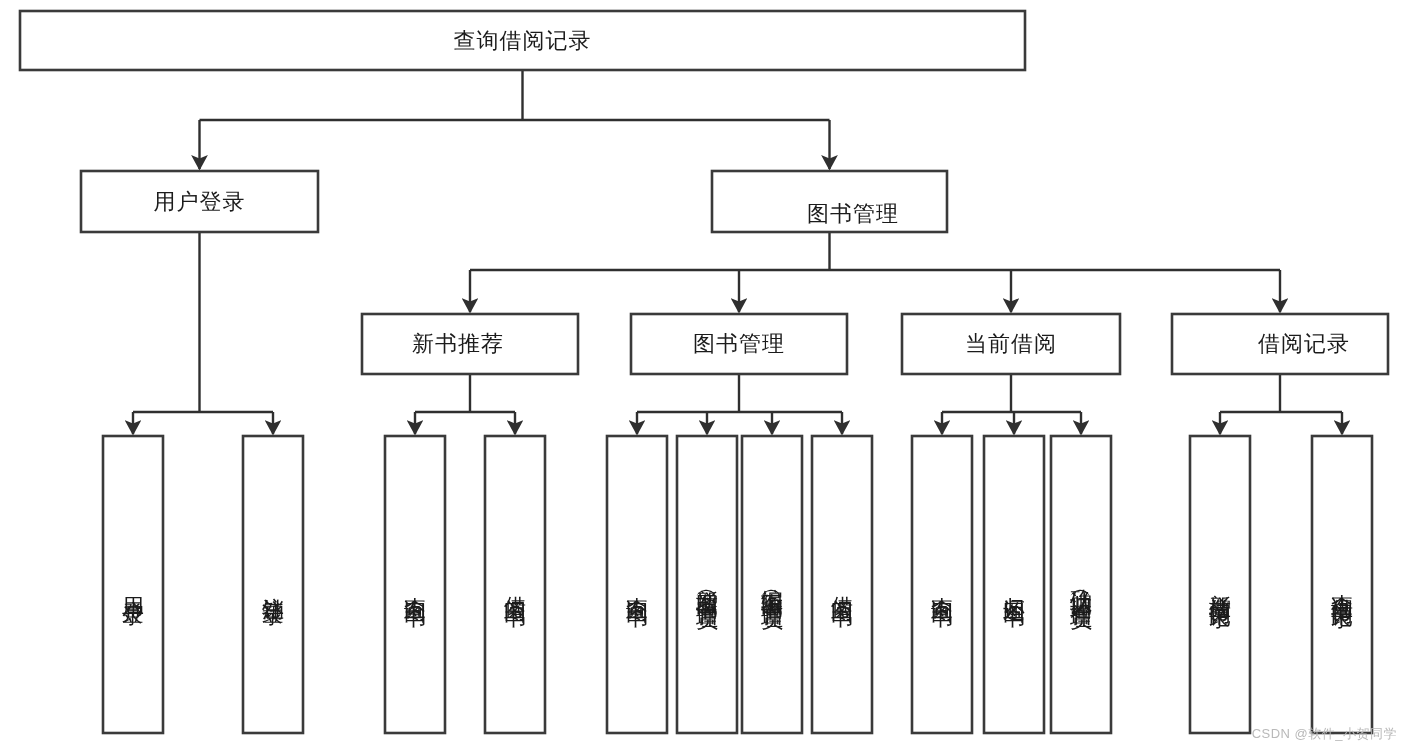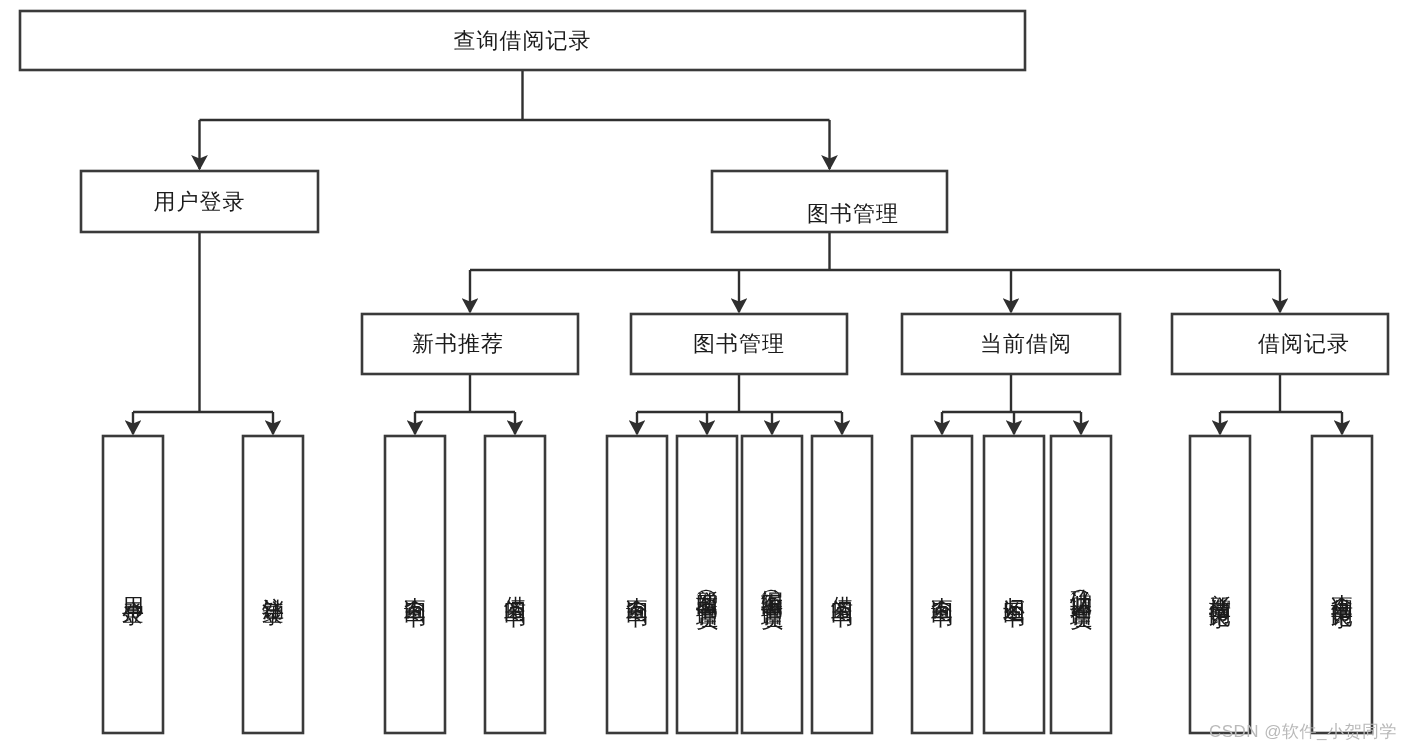--- a/index.html
+++ b/index.html
@@ -70,21 +70,21 @@
     font-size: 22px;
     color: #1b1b1b;
     letter-spacing: 1px;
     white-space: nowrap;
   }
   #watermark {
     position: absolute;
     right: 8px;
     bottom: 4px;
     font-family: "Liberation Sans", "DejaVu Sans", sans-serif;
-    font-size: 17px;
+    font-size: 13px;
     color: #b9b9b9;
     letter-spacing: 0.5px;
     white-space: nowrap;
   }
 </style>
 </head>
 <body>
 
 <div id="diagram-root">
 
@@ -163,21 +163,21 @@
       </div>
       <div class="htext-wrap" style="left: 712px; top: 171px; width: 282px; height: 61px; margin-top: 12px;">
         <span class="htext">图书管理</span>
       </div>
       <div class="htext-wrap" style="left: 362px; top: 314px; width: 192px; height: 60px;">
         <span class="htext">新书推荐</span>
       </div>
       <div class="htext-wrap" style="left: 631px; top: 314px; width: 216px; height: 60px;">
         <span class="htext">图书管理</span>
       </div>
-      <div class="htext-wrap" style="left: 902px; top: 314px; width: 218px; height: 60px; margin-left: 15px;">
+      <div class="htext-wrap" style="left: 902px; top: 314px; width: 218px; height: 60px;">
         <span class="htext">当前借阅</span>
       </div>
       <div class="htext-wrap" style="left: 1196px; top: 314px; width: 216px; height: 60px;">
         <span class="htext">借阅记录</span>
       </div>
       <div class="vtext-wrap" style="left: 103px; top: 436px; width: 60px; height: 297px;">
         <span class="vtext">用户登录</span>
       </div>
       <div class="vtext-wrap" style="left: 243px; top: 436px; width: 60px; height: 297px;">
         <span class="vtext">注销登录</span>

